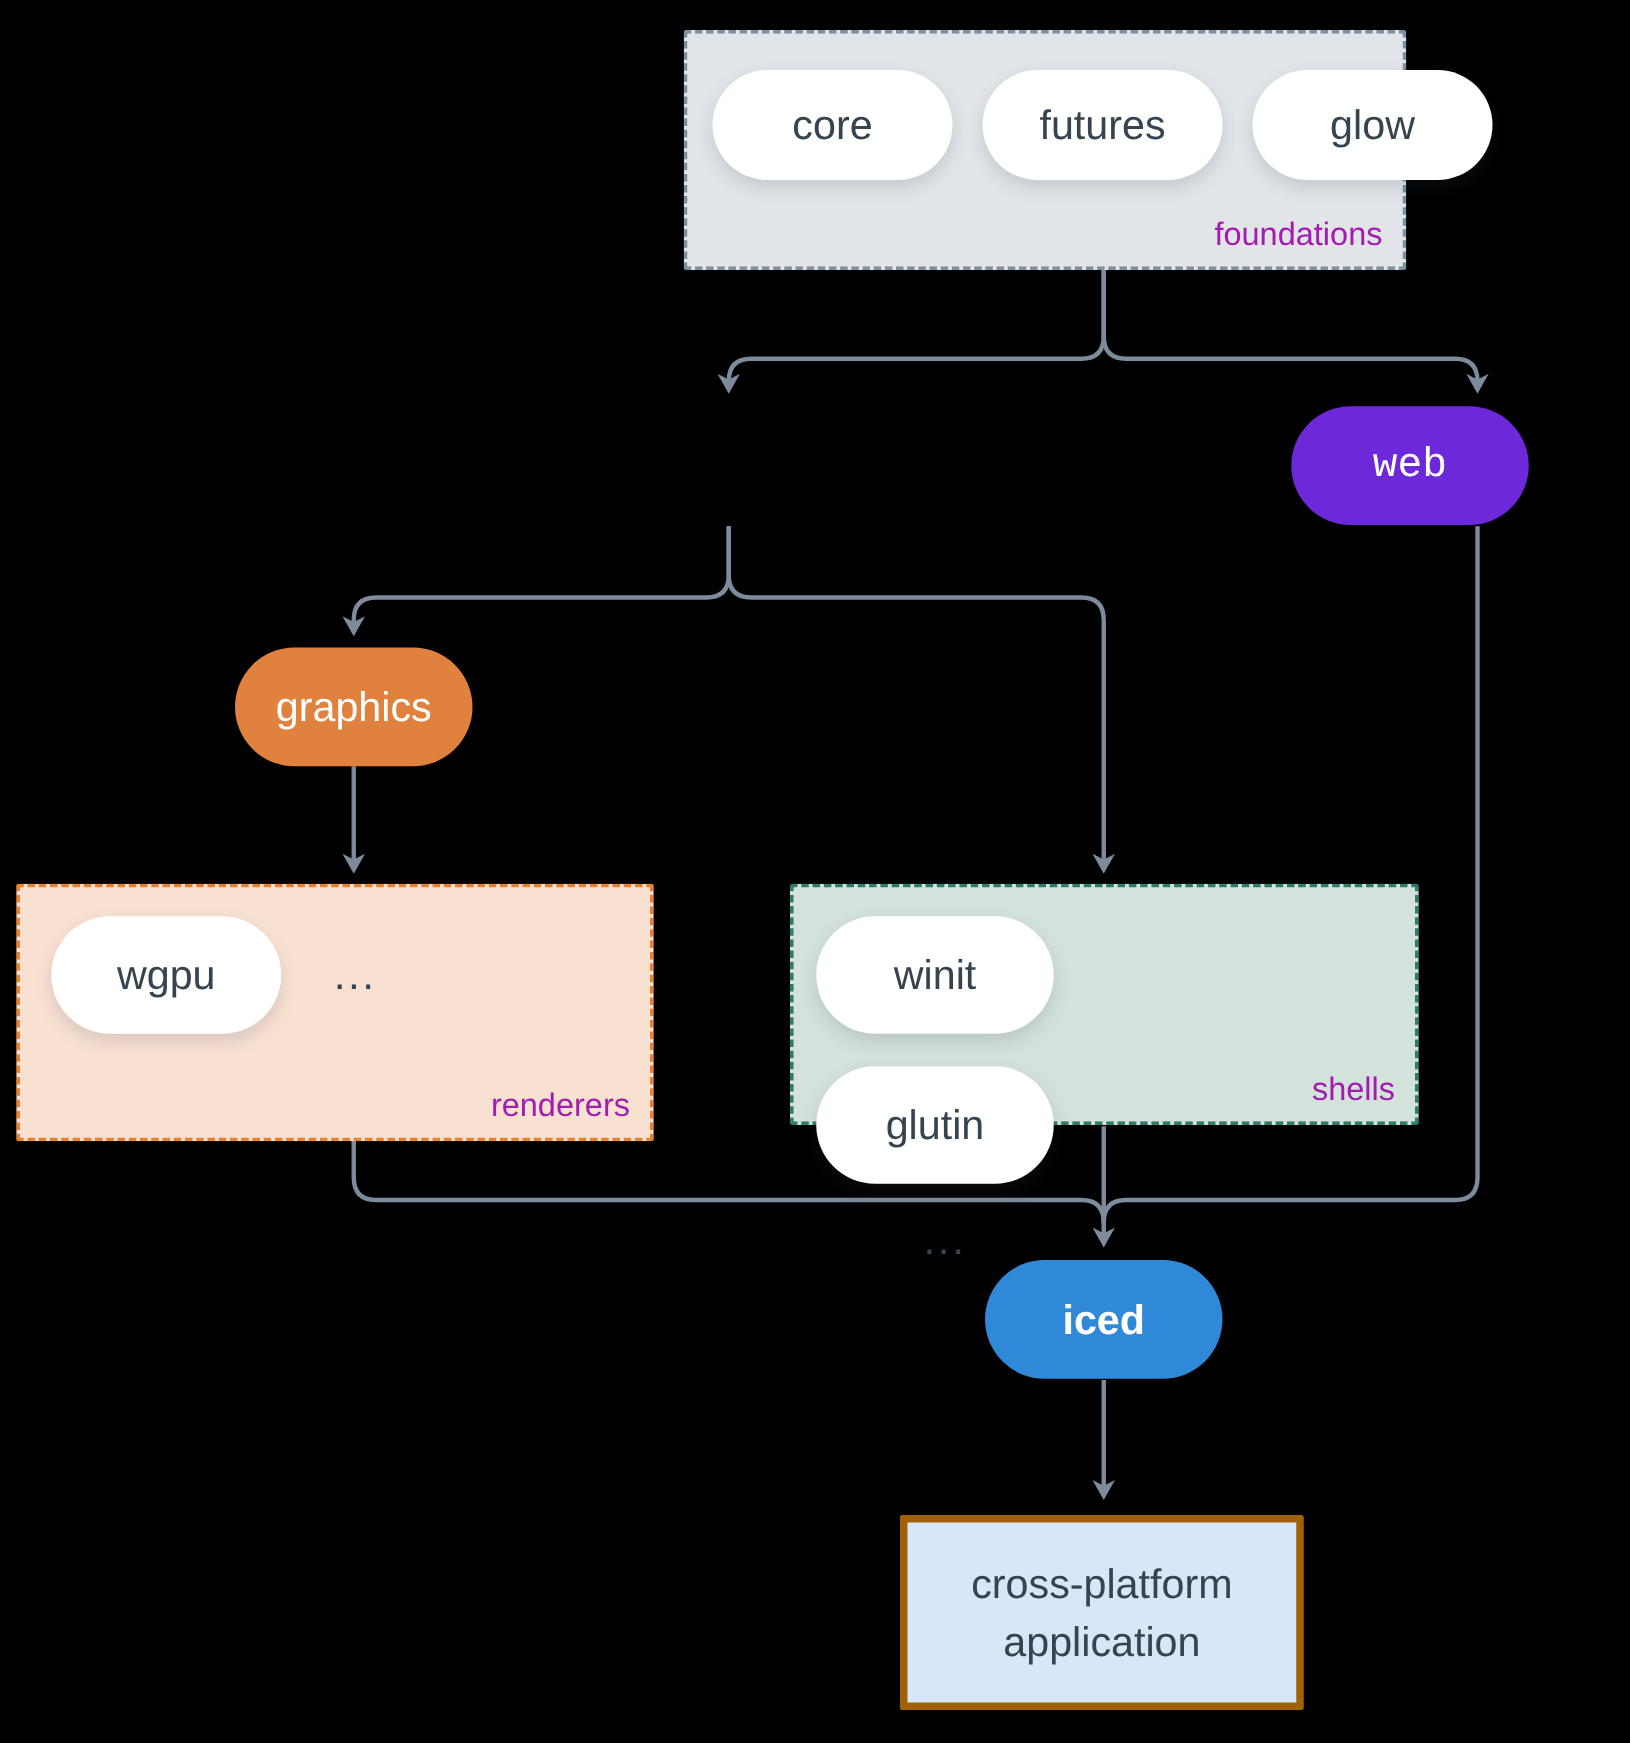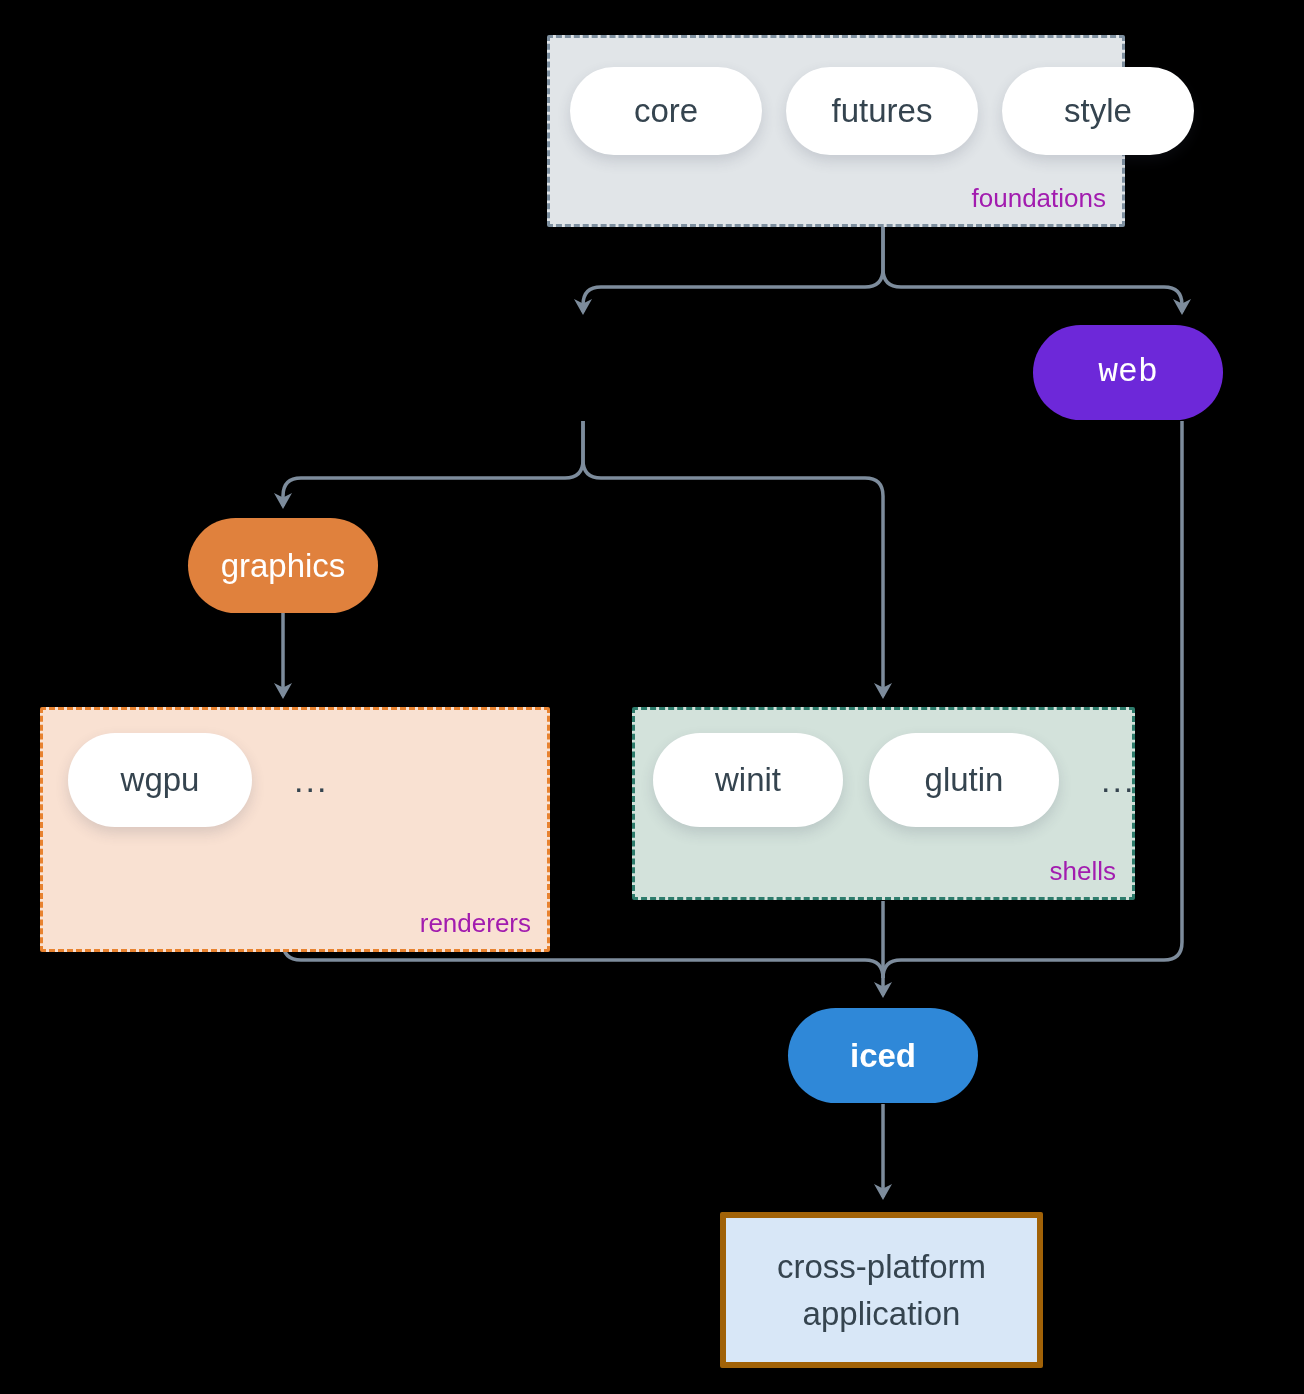--- a/index.html
+++ b/index.html
@@ -24,39 +24,39 @@
     stroke-linejoin: round;
   }
 
   
   .group {
     position: absolute;
     border: 3px dashed;
     border-radius: 2px;
   }
   .group-foundations {
-    left: 547px; top: 35px; width: 578px; height: 192px;
+    left: 547px; top: 24px; width: 578px; height: 192px;
     background: #e1e5e8; border-color: #7e90a0;
   }
   .group-renderers {
-    left: 40px; top: 707px; width: 510px; height: 245px;
+    left: 13px; top: 707px; width: 510px; height: 206px;
     background: #f9e1d2; border-color: #e8822f;
   }
   .group-shells {
     left: 632px; top: 707px; width: 503px; height: 193px;
     background: #d3e2db; border-color: #2e7c6c;
   }
   .pill-row {
     position: absolute;
     display: flex;
     align-items: center;
   }
   .group-foundations .pill-row { left: 20px; top: 29px; gap: 24px; }
   .group-renderers  .pill-row { left: 25px; top: 23px; gap: 26px; }
-  .group-shells     .pill-row { left: 18px; top: 23px; gap: 26px; }
+  .group-shells     .pill-row { left: 18px; top: 23px; gap: 26px; flex-direction: column; }
 
   .pill {
     background: #ffffff;
     border-radius: 999px;
     display: flex;
     align-items: center;
     justify-content: center;
     color: #35444f;
     font-size: 33px;
     box-shadow: 0 6px 14px rgba(55, 65, 85, 0.16);
@@ -130,21 +130,21 @@
     <path class="edge" d="M283 901 L283 942 Q283 960 301 960 L865 960 Q883 960 883 978"></path>
     <path class="edge" d="M1182 421 L1182 942 Q1182 960 1164 960 L901 960 Q883 960 883 978"></path>
     <path class="edge" d="M883 901 L883 995" marker-end="url(#arrow)"></path>
     <path class="edge" d="M883 1104 L883 1197" marker-end="url(#arrow)"></path>
   </svg>
 
   <section class="group group-foundations">
     <div class="pill-row">
       <div class="pill">core</div>
       <div class="pill">futures</div>
-      <div class="pill">style</div>
+      <div class="pill">glow</div>
     </div>
     <span class="group-label">foundations</span>
   </section>
 
   <div class="node node-web">web</div>
 
   <div class="node node-graphics">graphics</div>
 
   <section class="group group-renderers">
     <div class="pill-row">

